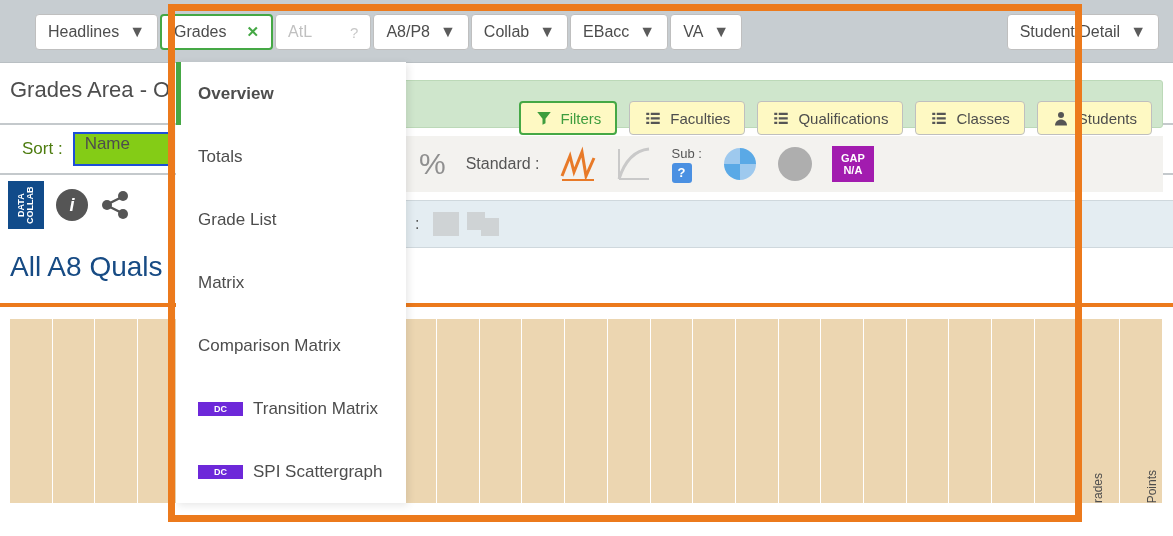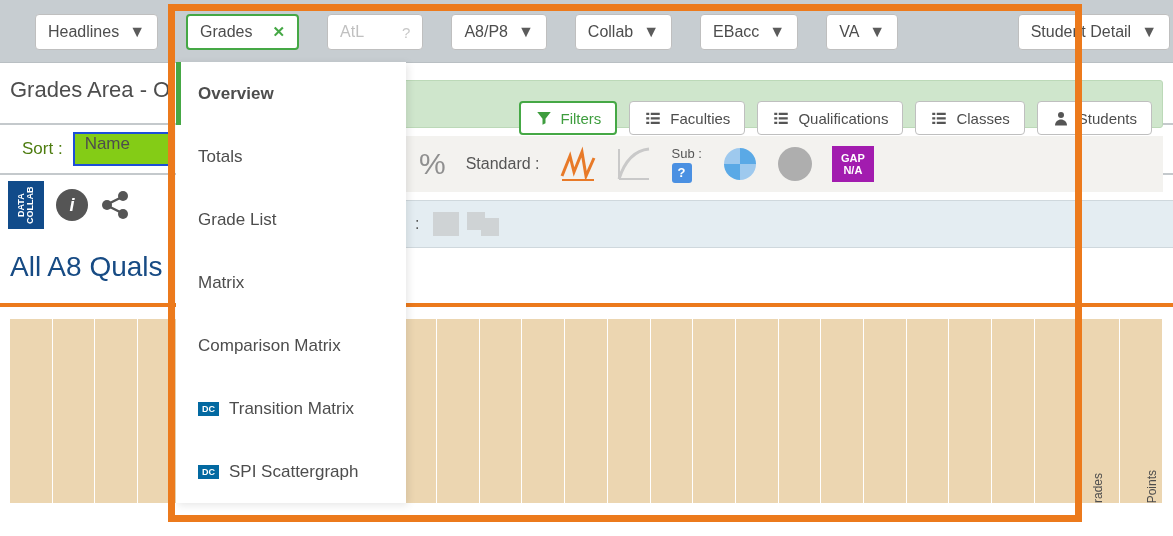--- a/index.html
+++ b/index.html
@@ -4,23 +4,23 @@
 <style>
   * { box-sizing: border-box; margin: 0; padding: 0; }
   html, body { width: 1173px; height: 536px; overflow: hidden; font-family: Verdana, Geneva, sans-serif; background: #fff; }
 
   
   .tabbar {
     position: relative;
     width: 100%;
     height: 63px;
     background: #c7cdd1;
-    padding: 14px 3px 0 35px;
-    display: flex;
-    gap: 28px;
+    padding: 14px 14px 0 35px;
+    display: flex;
+    gap: 2px;
     align-items: flex-start;
     border-bottom: 1px solid #b9bfc3;
   }
   .tab {
     background: #fff;
     border: 1px solid #bfbfbf;
     border-radius: 4px;
     height: 36px;
     display: flex;
     align-items: center;
@@ -164,25 +164,25 @@
     color: #4d4d4d;
     cursor: pointer;
     gap: 10px;
   }
   .dd-item.active {
     border-left: 5px solid #45a845;
     font-weight: 600;
     padding-left: 17px;
   }
   .dc-tag {
-    background: #0369a1;
+    background: #6d28d9;
     color: #fff;
     font-size: 9px;
     font-weight: bold;
-    padding: 2px 4px;
+    padding: 2px 16px;
   }
 
   
   .rightpanel {
     position: absolute;
     top: 80px;
     left: 175px;
     right: 0;
     z-index: 300;
   }
@@ -198,21 +198,21 @@
     margin-left: 30px;
     margin-right: 10px;
   }
   .overview-label {
     font-size: 17px;
     color: #2e6b2e;
     margin-left: 3px;
     margin-right: auto;
   }
   .pillbtn {
-    background: #ffffff;
+    background: #fef9c3;
     border: 1px solid #bfbfbf;
     border-radius: 4px;
     height: 34px;
     padding: 0 14px;
     display: flex;
     align-items: center;
     gap: 8px;
     font-size: 15px;
     color: #4d4d4d;
     cursor: pointer;

